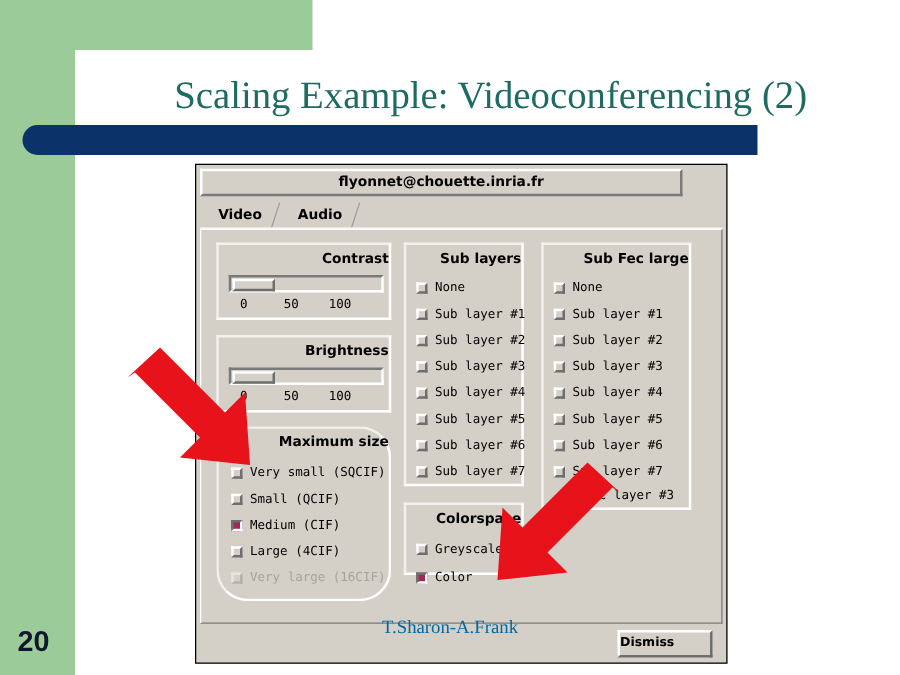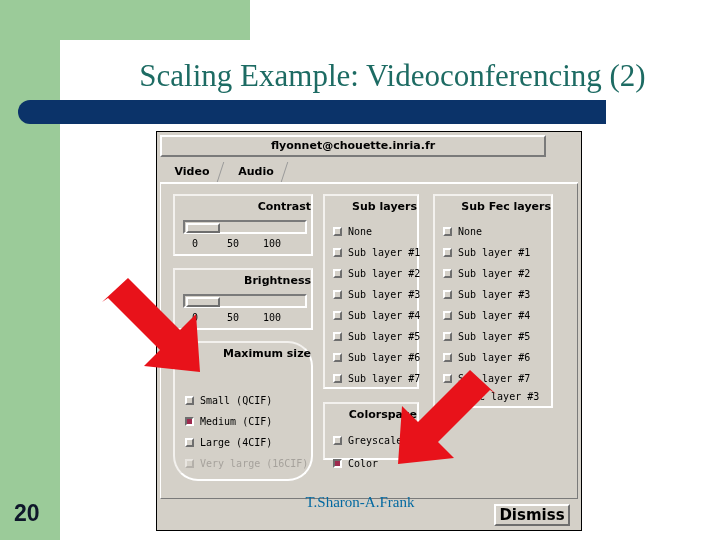--- a/index.html
+++ b/index.html
@@ -80,22 +80,22 @@
                  border-right-color:#b4b0aa;border-bottom-color:#b4b0aa;}
   .item .lbl{vertical-align:middle;}
 
   .statustext{position:absolute;font-family:"DejaVu Sans Mono",monospace;font-size:10px;}
 
   
   .dlg-footer{position:absolute;left:3px;top:369px;width:418px;height:28px;background:#d4d0c8;}
   .dismiss{position:absolute;right:8px;top:3px;width:76px;height:22px;background:#d4d0c8;
            border-top:2px solid #ffffff;border-left:2px solid #ffffff;
            border-right:2px solid #6e6e6e;border-bottom:2px solid #6e6e6e;
-           box-sizing:border-box;text-align:center;line-height:18px;
-           font-family:"DejaVu Sans",sans-serif;font-size:15px;font-weight:bold;}
+           box-sizing:border-box;line-height:18px;
+           font-family:"DejaVu Sans",sans-serif;font-size:10px;font-weight:bold;}
 
   
   .arrow{position:absolute;z-index:30;}
 </style>
 </head>
 <body>
 
 <div id="slide">
 
   <div class="green-left"></div>
@@ -139,20 +139,23 @@
         <div class="slider-track" style="left:8px;top:24px;width:124px;height:14px;">
           <div class="slider-thumb" style="left:1px;width:34px;"></div>
         </div>
         <div class="scale" style="left:17px;top:42px;">0</div>
         <div class="scale" style="left:52px;top:42px;">50</div>
         <div class="scale" style="left:88px;top:42px;">100</div>
       </div>
 
       <div class="frame" style="left:12px;top:157px;width:140px;height:140px;border-radius:25px;">
         <div class="ftitle">Maximum size</div>
+        <div class="item" style="left:10px;top:28px;">
+          <span class="box"></span><span class="lbl">Very small (SQCIF)</span>
+        </div>
         <div class="item" style="left:10px;top:49px;">
           <span class="box"></span><span class="lbl">Small (QCIF)</span>
         </div>
         <div class="item on" style="left:10px;top:70px;">
           <span class="box"></span><span class="lbl">Medium (CIF)</span>
         </div>
         <div class="item" style="left:10px;top:91px;">
           <span class="box"></span><span class="lbl">Large (4CIF)</span>
         </div>
         <div class="item dim" style="left:10px;top:112px;">
@@ -182,21 +185,21 @@
         </div>
         <div class="item" style="left:8px;top:153px;">
           <span class="box"></span><span class="lbl">Sub layer #6</span>
         </div>
         <div class="item" style="left:8px;top:174px;">
           <span class="box"></span><span class="lbl">Sub layer #7</span>
         </div>
       </div>
 
       <div class="frame" style="left:272px;top:10px;width:120px;height:214px;">
-        <div class="ftitle">Sub Fec layers</div>
+        <div class="ftitle">Sub Fec large</div>
         <div class="item" style="left:8px;top:27px;">
           <span class="box"></span><span class="lbl">None</span>
         </div>
         <div class="item" style="left:8px;top:48px;">
           <span class="box"></span><span class="lbl">Sub layer #1</span>
         </div>
         <div class="item" style="left:8px;top:69px;">
           <span class="box"></span><span class="lbl">Sub layer #2</span>
         </div>
         <div class="item" style="left:8px;top:90px;">

